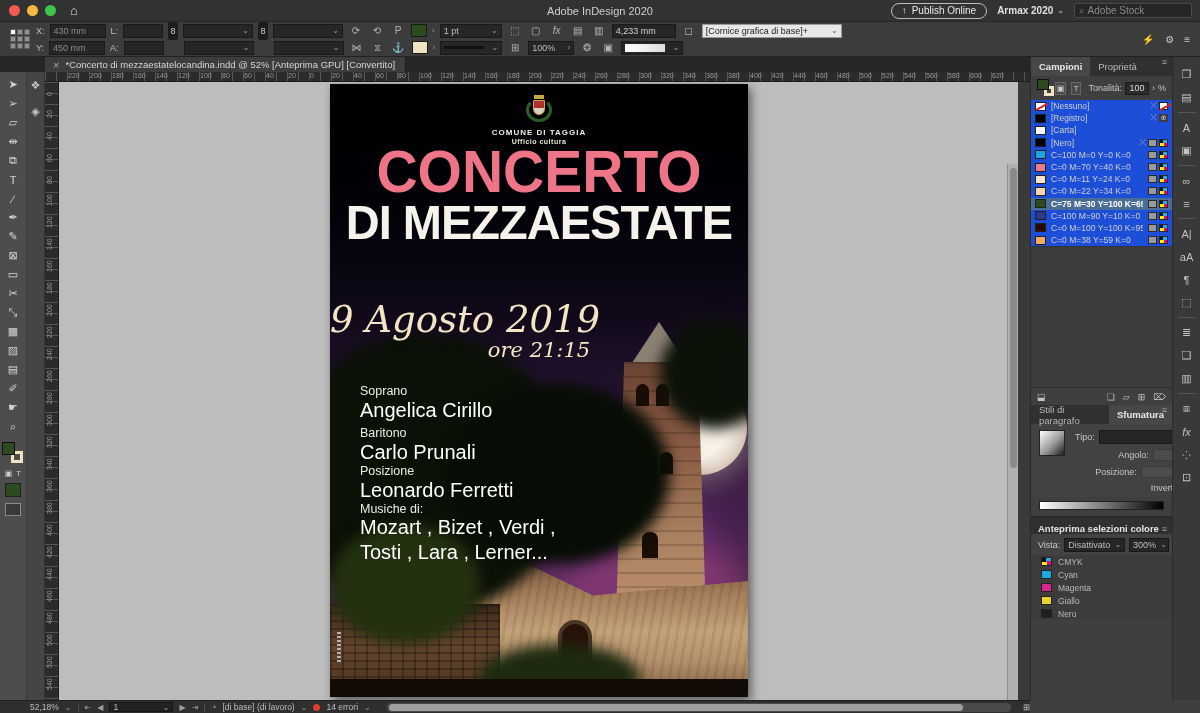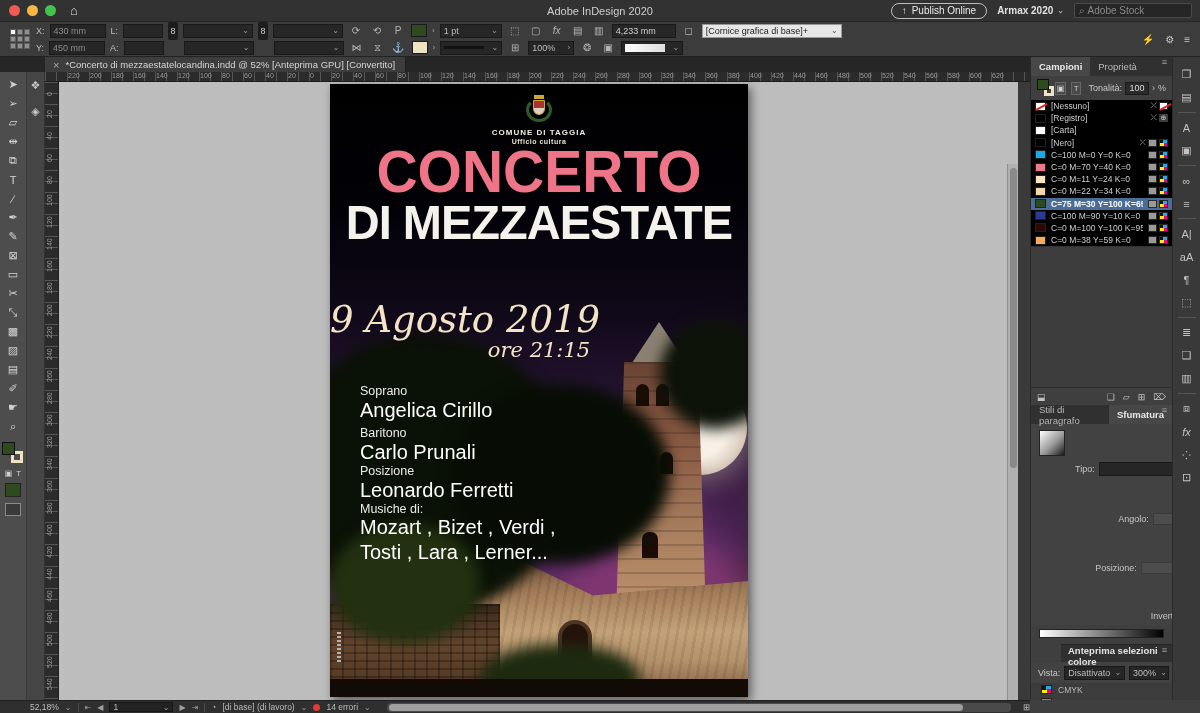--- a/index.html
+++ b/index.html
@@ -154,21 +154,21 @@
   .pmenu { position:absolute; right:5px; color:#a5a5a5; font-size:9px; }
   .campo-head { height:24px; display:flex; align-items:center; gap:5px; padding:0 6px; background:#3f3f3f; }
   .cp-fs { position:relative; width:20px; height:18px; }
   .cp-fs .f { position:absolute; left:0; top:0; width:12px; height:11px; background:#2e4b1f; border:1px solid #111; z-index:2;}
   .cp-fs .s { position:absolute; left:7px; top:7px; width:10px; height:10px; border:3px solid #efe3c3; }
   .btnbox { width:15px; height:13px; border:1px solid #666; display:flex; align-items:center; justify-content:center;
     color:#cfcfcf; font-size:8px; background:#4a4a4a; }
   .ton { display:flex; align-items:center; gap:3px; margin-left:2px; color:#c6c6c6; font-size:9px; }
   .ton .val { background:#2a2a2a; border:1px solid #1b1b1b; width:24px; height:13px; display:flex;
     align-items:center; justify-content:center; color:#ddd; }
-  .swlist { background:#000000; }
+  .swlist { background:#1d4ed8; }
   .swrow { height:12.2px; display:flex; align-items:center; gap:5px; padding:0 4px; color:#cfcfcf; font-size:8.5px; }
   .swrow.sel { background:#4a6d96; color:#fff; font-weight:bold; }
   .swchip { width:11px; height:9px; border:1px solid #202020; flex:none; position:relative; background:#fff; }
   .swchip.none:before { content:""; position:absolute; left:-1px; top:3px; width:13px; height:2px;
     background:#d22; transform:rotate(-28deg); }
   .swname { flex:1; white-space:nowrap; overflow:hidden; }
   .swicons { display:flex; gap:2px; align-items:center; }
   .mini { width:9px; height:8px; border:1px solid #2a2a2a; flex:none; }
   .mini.gray { background:#9a9a9a; }
   .mini.cmyk { background:conic-gradient(#29abe2 0 25%, #ec008c 0 50%, #fff200 0 75%, #111 0); }
@@ -176,28 +176,28 @@
   .noedit { color:#bbb; font-size:8px; }
   .swempty { height:141px; background:#3c3c3c; border-top:1px solid #333; }
   .pfoot { height:18px; display:flex; align-items:center; padding:0 6px; gap:8px; color:#c2c2c2;
     background:#3f3f3f; border-top:1px solid #2e2e2e; font-size:9px;}
   .pfoot .right { margin-left:auto; display:flex; gap:8px; }
 
   .grad-body { padding:6px 8px 4px 8px; display:grid; grid-template-columns:30px 1fr; column-gap:6px; row-gap:5px;
     background:#424242; }
   .grad-thumb { grid-row:1 / span 3; width:26px; height:26px; border:1px solid #222;
     background:linear-gradient(135deg,#fff 0%,#999 55%,#1a1a1a 100%); }
-  .grow { display:flex; align-items:center; gap:4px; font-size:9px; color:#c6c6c6; justify-content:flex-end;margin-top:32px; }
+  .grow { display:flex; align-items:center; gap:4px; font-size:9px; color:#c6c6c6; justify-content:flex-end; }
   .grow .dd { flex:0 0 88px; }
   .gfield { width:34px; height:12px; background:#4c4c4c; border:1px solid #3a3a3a; }
   .ramp { margin:4px 8px 6px 8px; height:9px; border:1px solid #222;
     background:linear-gradient(90deg,#fff,#000); }
 
-  .sep-head { height:18px; background:#303030; display:flex; align-items:flex-start; padding:0 7px;
-    color:#e2e2e2; font-weight:bold; font-size:9.5px; position:relative; border-top:1px solid #262626;margin-left:30px;}
+  .sep-head { height:18px; background:#303030; display:flex; align-items:flex-end; padding:0 7px;
+    color:#e2e2e2; font-weight:bold; font-size:9.5px; position:relative; border-top:1px solid #262626;}
   .sep-vista { height:21px; display:flex; align-items:center; gap:4px; padding:0 7px; background:#424242; font-size:9px; color:#c6c6c6;}
   .seprow { height:13px; display:flex; align-items:center; gap:6px; padding:0 10px; color:#b9b9b9; font-size:8.5px;
     background:#3c3c3c; }
   .sepchip { width:11px; height:9px; border:1px solid #222; }
 
   .dockstrip { position:absolute; left:1172px; top:57px; width:28px; height:656px; background:#393939;
     border-left:1px solid #2b2b2b; display:flex; flex-direction:column; align-items:center; padding-top:6px; }
   .dockic { width:24px; height:23px; display:flex; align-items:center; justify-content:center;
     color:#c3c3c3; font-size:11px; }
   .dockgap { width:18px; height:1px; background:#555; margin:3px 0; }

